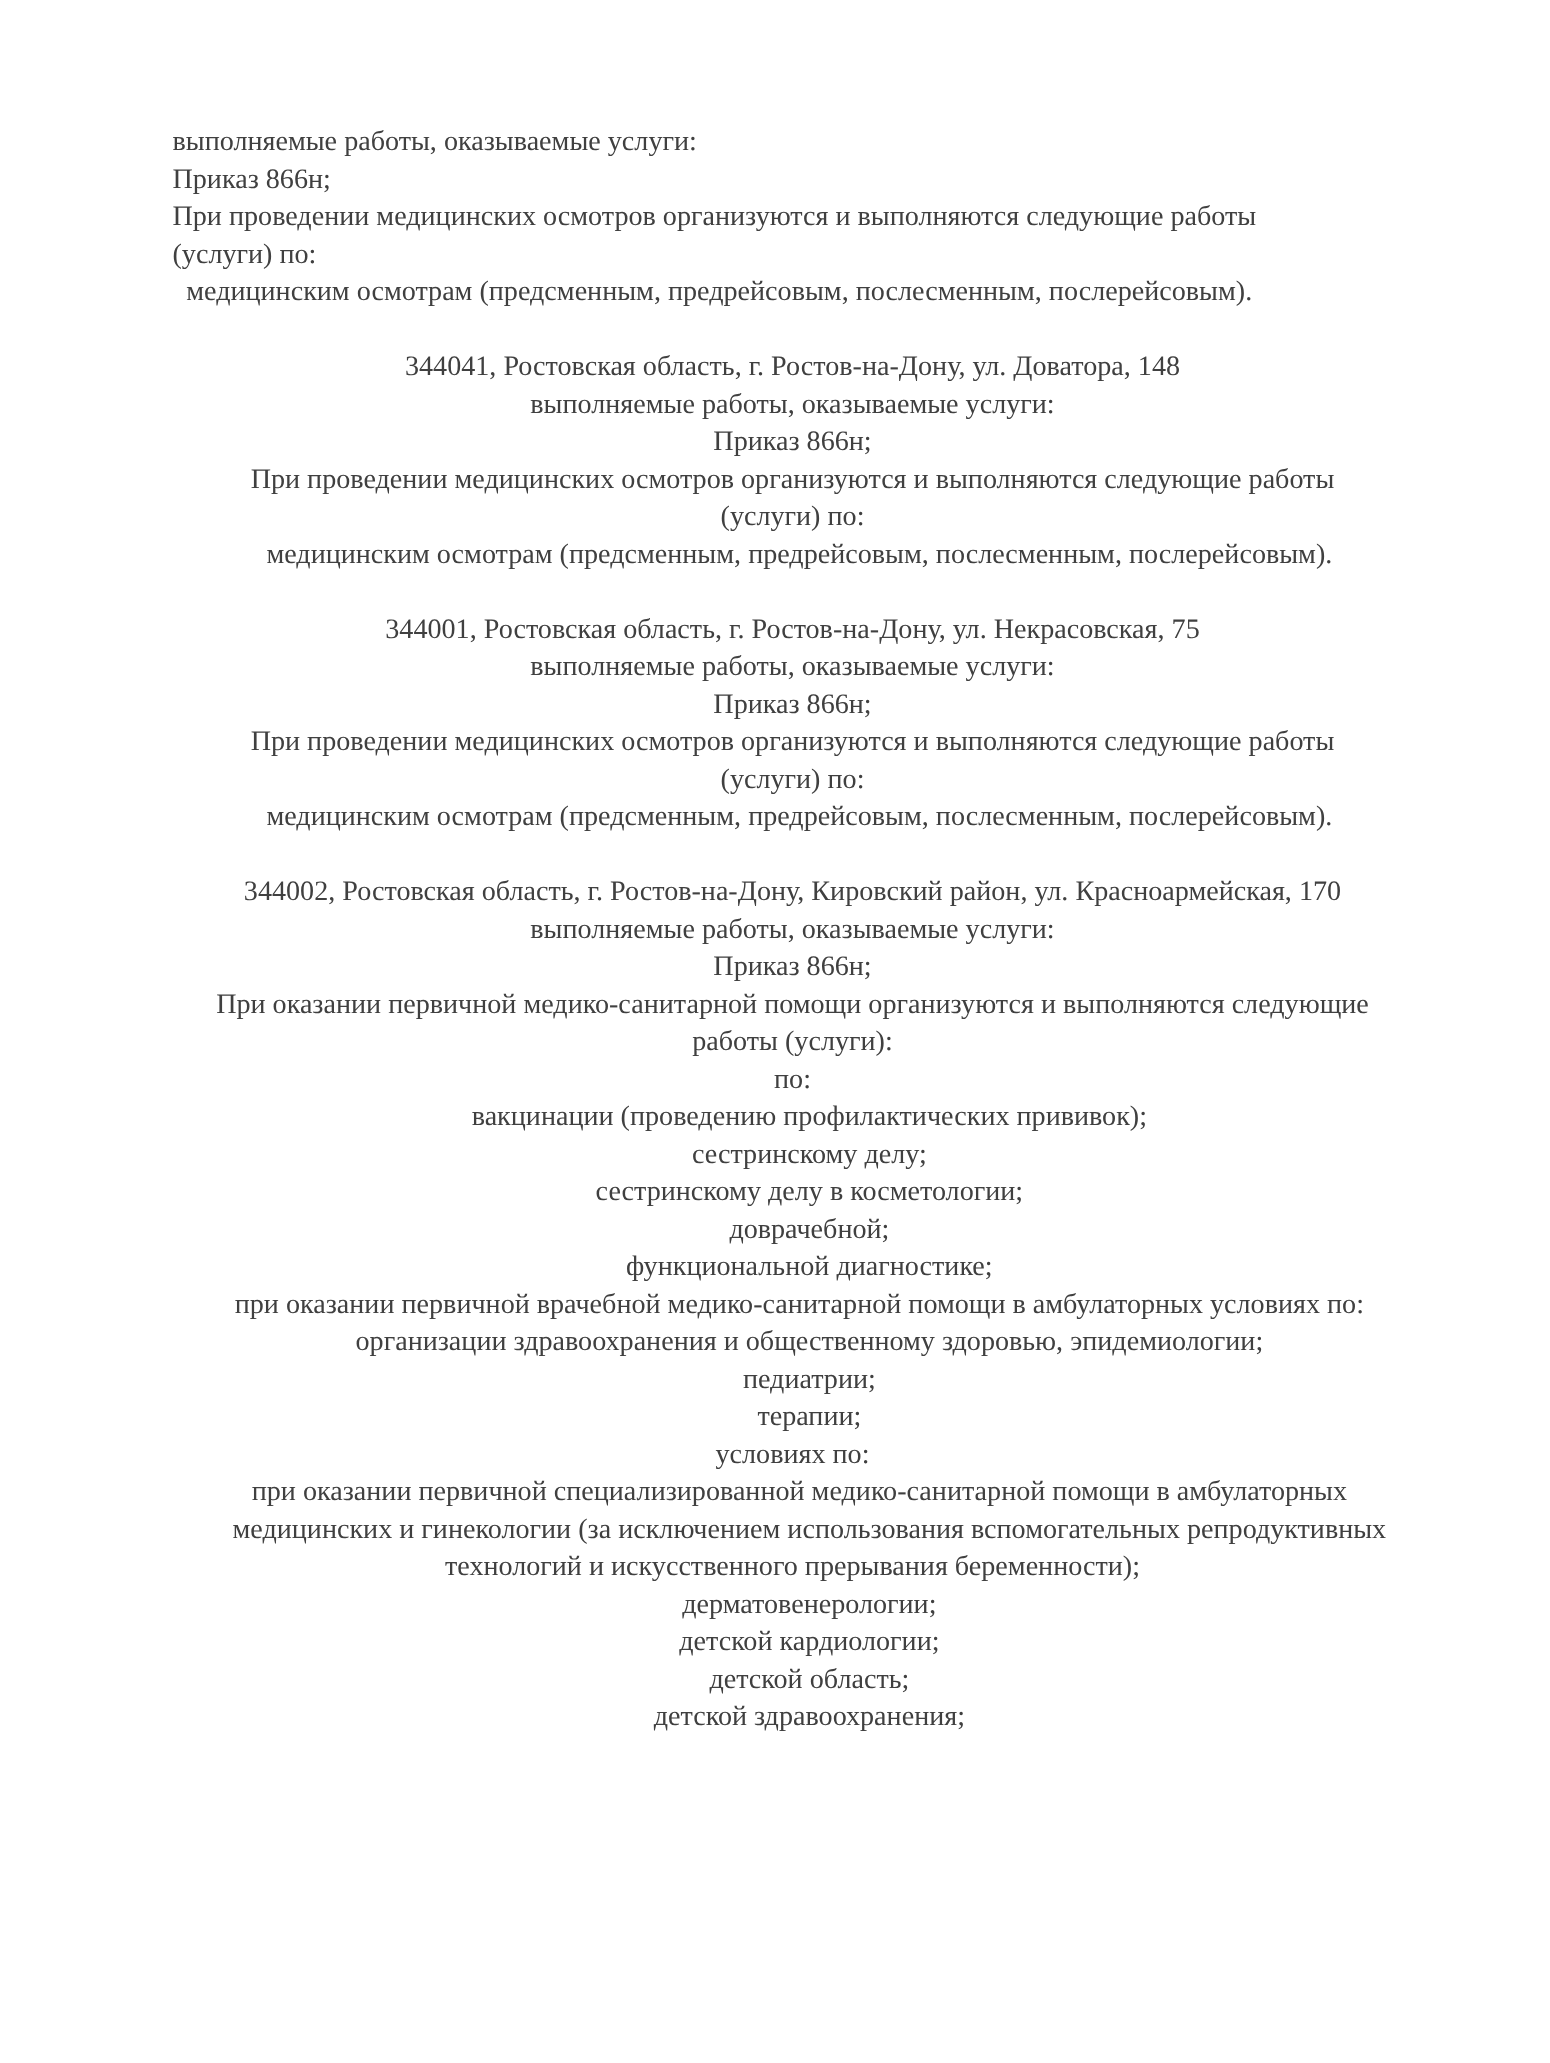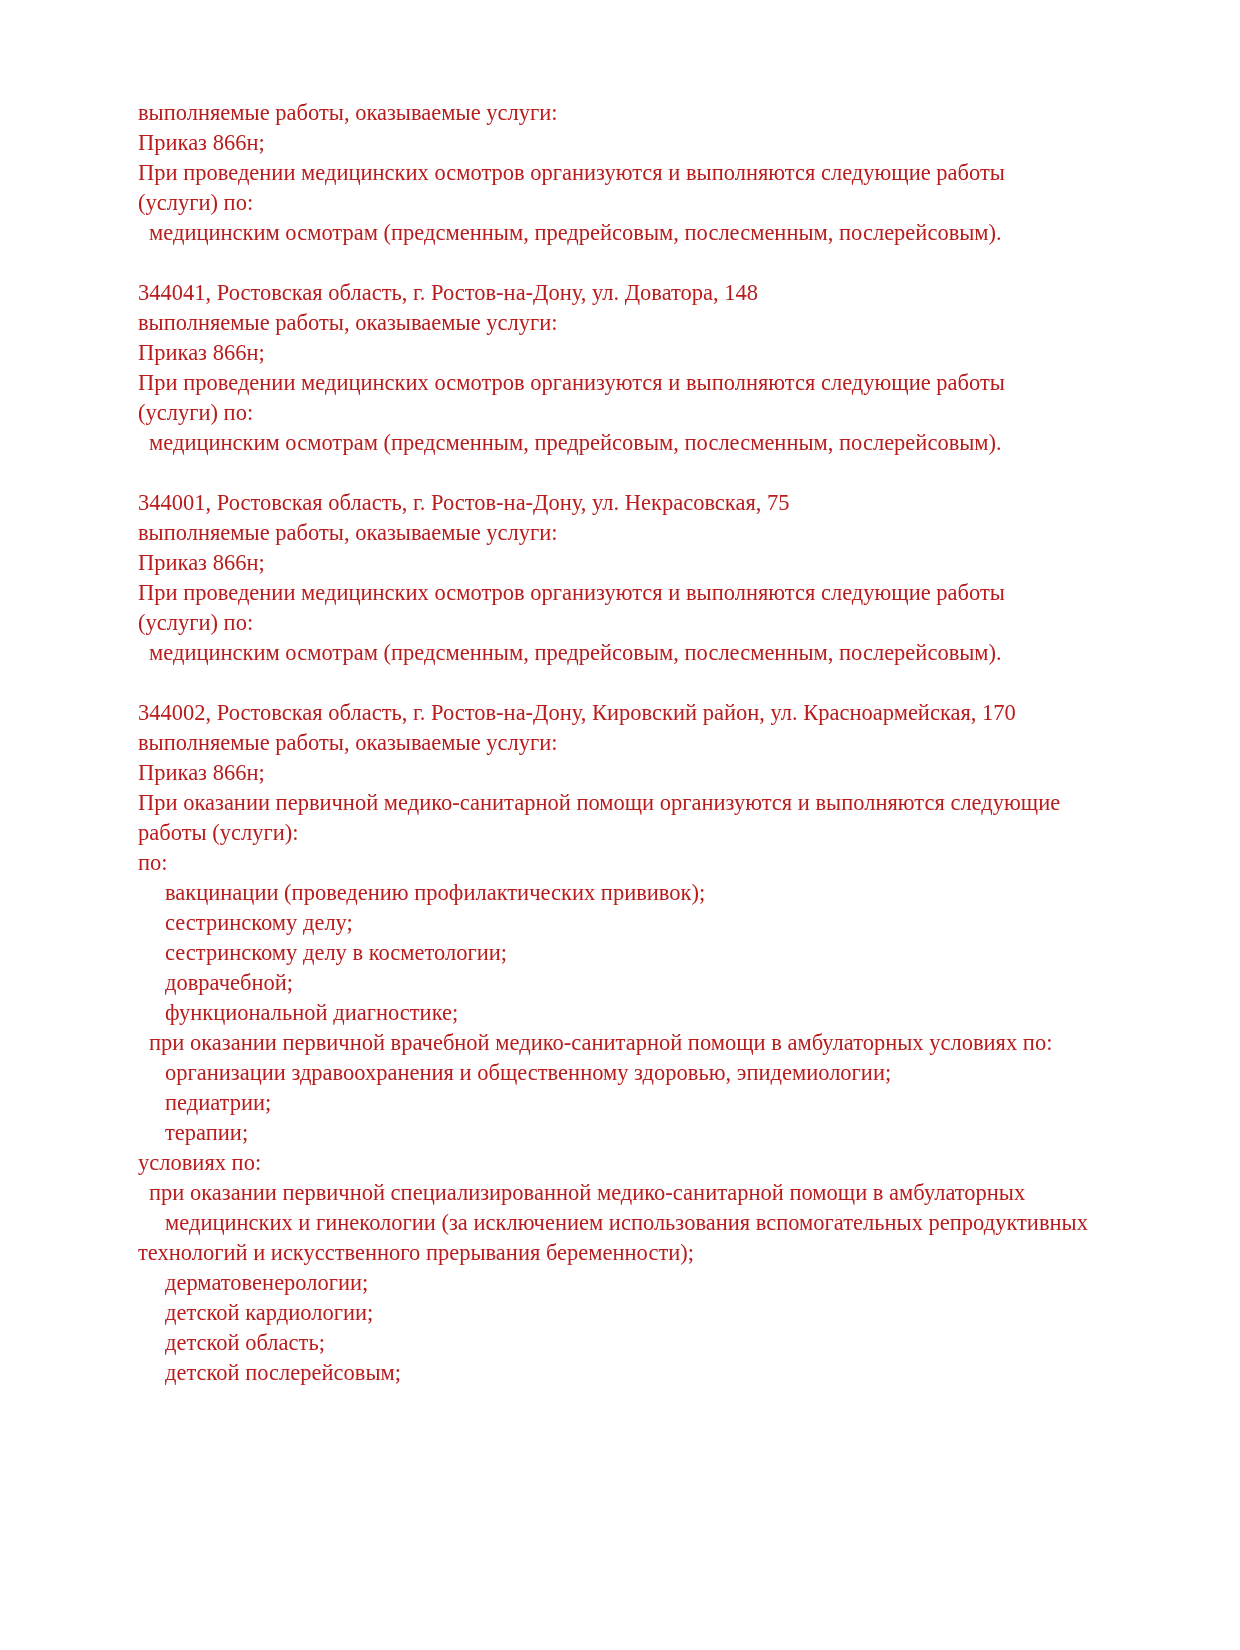--- a/index.html
+++ b/index.html
@@ -11,27 +11,28 @@
     width: 1240px;
     height: 1650px;
     overflow: hidden;
   }
   .page {
     box-sizing: border-box;
     width: 1240px;
     height: 1650px;
     padding: 98px 110px 0 138px;
     background: #ffffff;
-    color: #b91c1c;
+    color: #404040;
     font-family: "Liberation Serif", "DejaVu Serif", serif;
     font-size: 22.5px;
     line-height: 30px;
   }
   .doc-section + .doc-section {
     margin-top: 30px; 
+    text-align: center;
   }
   .line {
     white-space: pre;
   }
   .indent-0 { padding-left: 0; }
   .indent-1 { padding-left: 11px; }
   .indent-2 { padding-left: 27px; }
 </style>
 </head>
 <body>
@@ -76,15 +77,15 @@
       <div class="line indent-2">организации здравоохранения и общественному здоровью, эпидемиологии;</div>
       <div class="line indent-2">педиатрии;</div>
       <div class="line indent-2">терапии;</div>
       <div class="line indent-0">условиях по:</div>
       <div class="line indent-1">при оказании первичной специализированной медико-санитарной помощи в амбулаторных</div>
       <div class="line indent-2">медицинских и гинекологии (за исключением использования вспомогательных репродуктивных</div>
       <div class="line indent-0">технологий и искусственного прерывания беременности);</div>
       <div class="line indent-2">дерматовенерологии;</div>
       <div class="line indent-2">детской кардиологии;</div>
       <div class="line indent-2">детской область;</div>
-      <div class="line indent-2">детской послерейсовым;</div>
+      <div class="line indent-2">детской здравоохранения;</div>
     </section>
   </div>
 
 </body></html>

